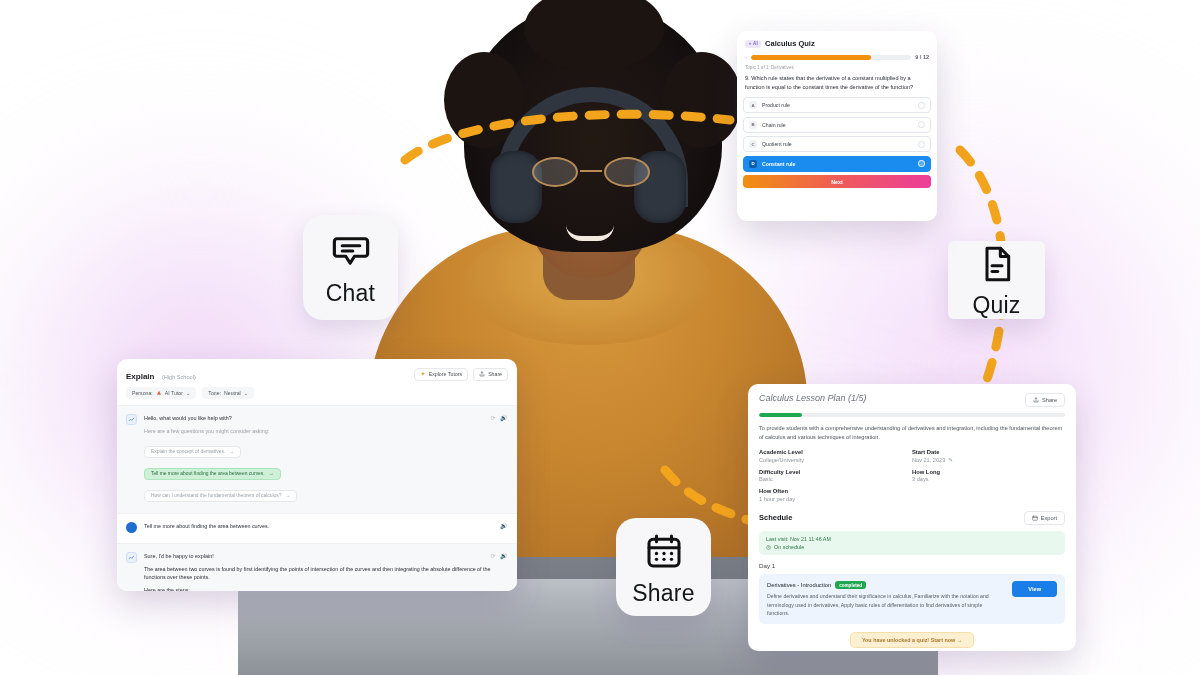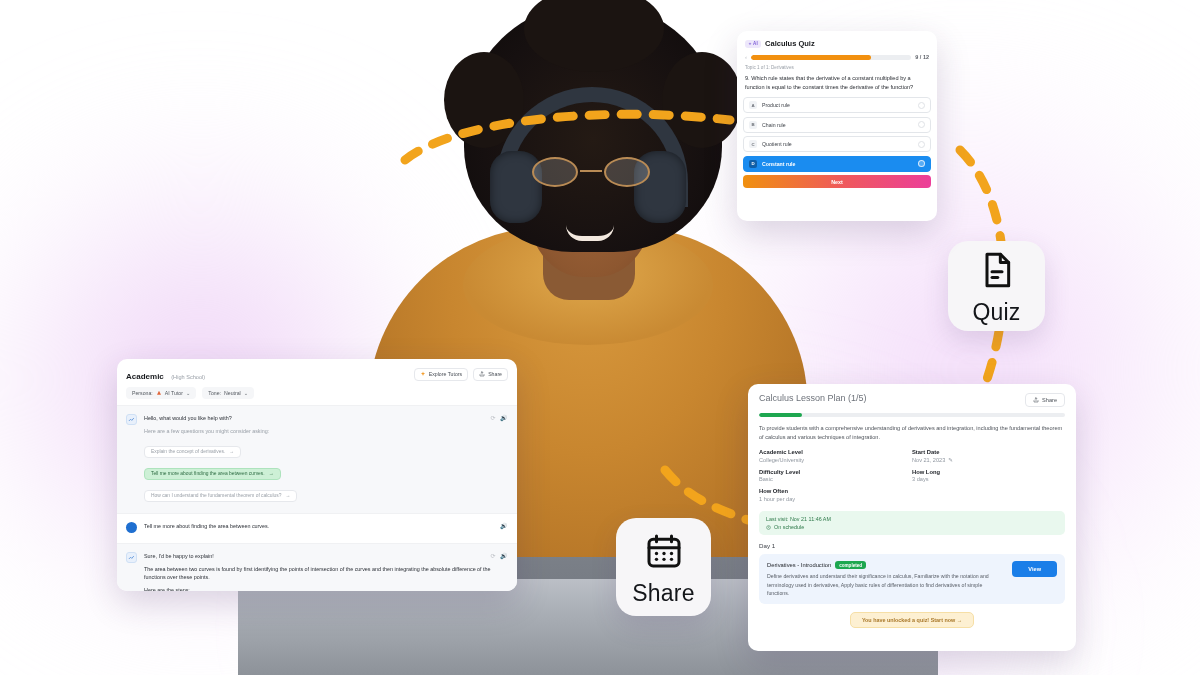--- a/index.html
+++ b/index.html
@@ -62,21 +62,21 @@
   
   .dash-svg { position: absolute; inset: 0; pointer-events: none; }
 
   
   .feature-card { position: absolute; background: #f7f6f8; border-radius: 20px;
       box-shadow: 0 10px 26px rgba(90,60,120,.16); display: flex; flex-direction: column;
       align-items: center; justify-content: center; gap: 6px; }
   .feature-card .ficon { width: 46px; height: 46px; display: flex; align-items: center; justify-content: center; }
   .feature-card .flabel { font-size: 23px; font-weight: 400; color: #14161a; letter-spacing: .2px; }
   #card-chat   { left: 303px; top: 215px; width: 95px; height: 105px; }
-  #card-quiz   { left: 948px; top: 241px; width: 97px; height: 90px; }
+  #card-quiz   { left: 948px; top: 241px; width: 97px; height: 78px; border-radius: 6px; }
   #card-lesson { left: 616px; top: 518px; width: 95px; height: 98px; }
 
   
   .panel { position: absolute; background: #fff; border-radius: 10px;
       box-shadow: 0 12px 34px rgba(60,40,90,.18); overflow: hidden; }
 
   
   #quiz-panel { left: 737px; top: 31px; width: 200px; height: 190px; padding: 7px 6px 0; }
   .q-head { display: flex; align-items: center; gap: 4px; padding: 1px 2px 4px; }
   .ai-badge { background: #ede7fb; color: #7c5cd6; font-size: 4.5px; font-weight: 700;
@@ -131,21 +131,21 @@
   .c-chip { display: inline-flex; align-items: center; gap: 4px; border: 1px solid #e6e8ec;
       border-radius: 4px; padding: 2.5px 6px; font-size: 4.9px; color: #9aa0a8;
       margin-bottom: 3.5px; background: #fff; }
   .c-chip.hl { background: #cdf0d6; border-color: #aee3bd; color: #2d6b42; }
   .c-actions { position: absolute; right: 9px; top: 8px; display: flex; gap: 5px; color: #b6bac0; font-size: 6px; }
 
   
   #lesson-panel { left: 748px; top: 384px; width: 328px; height: 267px; padding: 9px 11px; }
   .lp-head { display: flex; align-items: flex-start; justify-content: space-between; }
   .lp-title { font-size: 9px; font-weight: 700; color: #15171b; }
-  .lp-title span { font-weight: 400; color: #6d727a; }
+  .lp-title span { font-weight: 400; color: #6d727a; font-style: italic; }
   .lp-share { display: flex; align-items: center; gap: 3px; border: 1px solid #e5e7eb;
       border-radius: 4px; padding: 3px 7px; font-size: 5.6px; color: #4b5058; }
   .lp-bar { margin: 6px 0 7px; height: 4px; background: #eceef1; border-radius: 3px; overflow: hidden; }
   .lp-bar-fill { height: 100%; background: #1ea750; border-radius: 3px; }
   .lp-desc { font-size: 5.6px; line-height: 1.65; color: #4e535a; margin-bottom: 7px; }
   .lp-grid { display: grid; grid-template-columns: 1fr 1fr; row-gap: 6px; margin-bottom: 9px; }
   .lp-k { font-size: 5.8px; font-weight: 700; color: #1d2026; margin-bottom: 1.5px; }
   .lp-v { font-size: 5.6px; color: #9097a0; display: flex; align-items: center; gap: 3px; }
   .lp-sec { display: flex; align-items: center; justify-content: space-between; margin-bottom: 6px; }
   .lp-sec-t { font-size: 7.5px; font-weight: 700; color: #15171b; }
@@ -201,20 +201,30 @@
     </div>
     <div class="smile"></div>
   </div>
 
   <svg class="dash-svg" width="1200" height="675">
     <path d="M405,160 C455,120 600,105 730,120" stroke="#F2A41C" stroke-width="9" stroke-linecap="round" fill="none" stroke-dasharray="16 16"></path>
     <path d="M960,150 C1010,200 1015,300 985,385" stroke="#F2A41C" stroke-width="9" stroke-linecap="round" fill="none" stroke-dasharray="16 16"></path>
     <path d="M665,470 C690,500 720,510 748,520" stroke="#F2A41C" stroke-width="9" stroke-linecap="round" fill="none" stroke-dasharray="16 16"></path>
   </svg>
 
+  <div class="feature-card" id="card-chat">
+    <span class="ficon">
+      <svg width="42" height="42" viewBox="0 0 24 24" fill="none" stroke="#111" stroke-width="1.8" stroke-linecap="round" stroke-linejoin="round">
+        <path d="M4 5h16a1.5 1.5 0 0 1 1.5 1.5v7A1.5 1.5 0 0 1 20 15h-6l-2.5 4-2.5-4H4a1.5 1.5 0 0 1-1.5-1.5v-7A1.5 1.5 0 0 1 4 5z"></path>
+        <line x1="7" y1="9" x2="17" y2="9"></line>
+          <line x1="7" y1="12" x2="13" y2="12"></line>
+      </svg>
+    </span>
+    <span class="flabel">Chat</span>
+  </div>
 
   <div class="feature-card" id="card-quiz">
     <span class="ficon">
       <svg width="40" height="40" viewBox="0 0 24 24" fill="none" stroke="#111" stroke-width="1.8" stroke-linecap="round" stroke-linejoin="round">
         <path d="M6 2.5h8l5 5v14a0 0 0 0 1 0 0H6a0 0 0 0 1 0 0V2.5z"></path>
         <path d="M14 2.5V7.5H19"></path>
         <line x1="9" y1="13" x2="15" y2="13"></line>
           <line x1="9" y1="16.5" x2="12.5" y2="16.5"></line>
       </svg>
     </span>
@@ -281,21 +291,21 @@
           <span class="q-opt-label">Constant rule</span>
           <span class="q-radio"></span>
         </div>
       </div>
     <div class="q-next">Next</div>
   </div>
 
   <div class="panel" id="chat-panel">
     <div class="c-head">
       <div>
-        <span class="c-title">Academic</span>
+        <span class="c-title">Explain</span>
         <span class="c-sub">(High School)</span>
       </div>
       <div class="c-head-right">
         <div class="c-pill">
           <svg width="6" height="6" viewBox="0 0 24 24" fill="#f2900f">
               <path d="M12 2l2.2 6.8L21 11l-6.8 2.2L12 20l-2.2-6.8L3 11l6.8-2.2z"></path>
             </svg>
           <span>Explore Tutors</span>
         </div>
         <div class="c-pill">
@@ -425,20 +435,30 @@
           </div>
         </div>
         <div>
           <div class="lp-k">How Often</div>
           <div class="lp-v">
             <span>1 hour per day</span>
           </div>
         </div>
       </div>
 
+    <div class="lp-sec">
+      <span class="lp-sec-t">Schedule</span>
+      <span class="lp-export">
+        <svg width="6" height="6" viewBox="0 0 24 24" fill="none" stroke="#4b5058" stroke-width="2.2" stroke-linecap="round">
+          <rect x="3" y="5" width="18" height="16" rx="2"></rect>
+            <line x1="3" y1="10" x2="21" y2="10"></line>
+        </svg>
+        <span>Export</span>
+      </span>
+    </div>
 
     <div class="lp-visit">
       <div class="lp-visit-1">Last visit: Nov 21 11:46 AM</div>
       <div class="lp-visit-2">
         <svg width="5" height="5" viewBox="0 0 24 24" fill="none" stroke="#2f7a4b" stroke-width="2.5">
           <circle cx="12" cy="12" r="9"></circle>
             <path d="M12 7v5l3 2"></path>
         </svg>
         <span>On schedule</span>
       </div>

